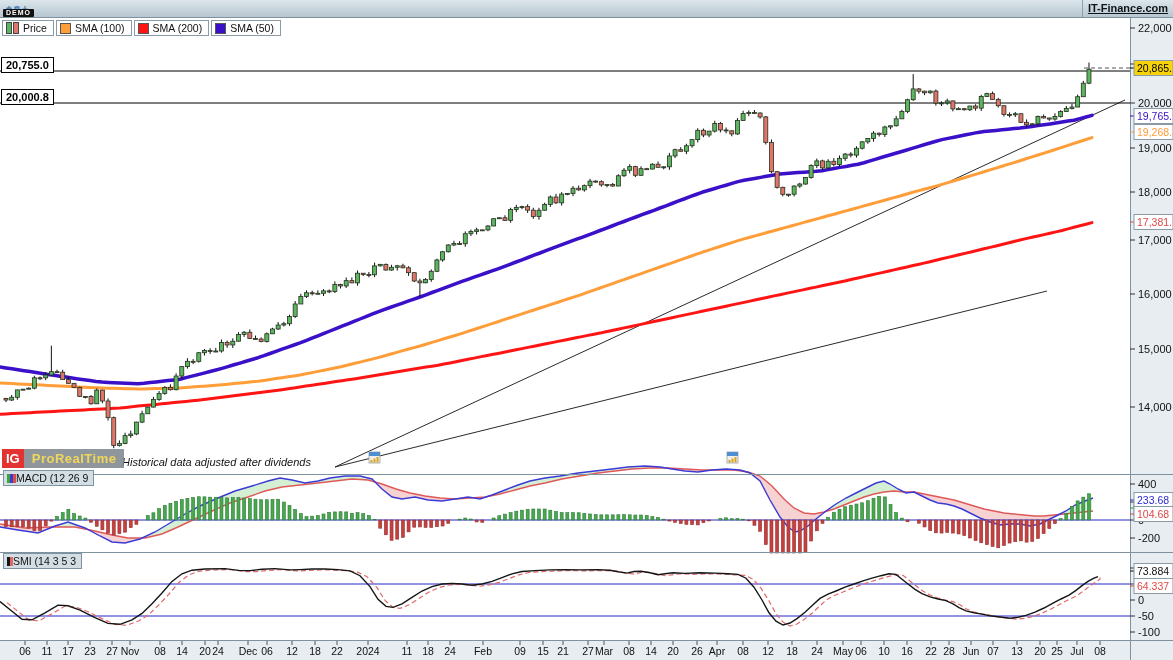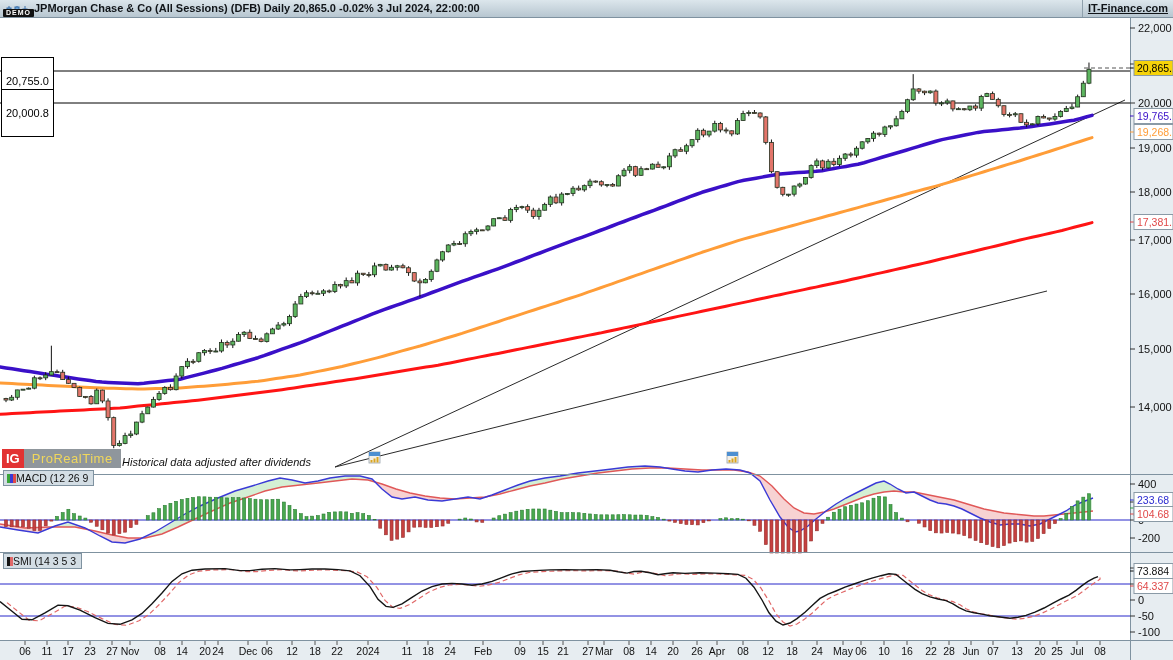--- a/index.html
+++ b/index.html
@@ -37,29 +37,29 @@
   .price-swatch i{width:4px;height:10px;display:block;border:1px solid #444;}
   .panel-label{
     position:absolute;display:flex;align-items:center;z-index:20;
     background:#d3dde4;border:1px solid #7f92a0;height:14px;padding:0 5px 0 3px;
     font-size:10.5px;color:#111;
   }
   .panel-label .stripes{display:inline-flex;}
   .panel-label .stripes i{width:3px;height:9px;display:block;}
   .hline-label{
     position:absolute;left:1px;background:#fff;border:1px solid #000;color:#000;
-    font-size:11px;padding:16px 4px;line-height:14px;z-index:15;
+    font-size:11px;padding:0 4px;line-height:14px;z-index:15;font-weight:bold;
   }
   .ig-logo{position:absolute;left:2px;top:449px;display:flex;z-index:15;align-items:stretch;border-radius:8px;}
   .ig-logo .ig{
     background:#e23232;color:#fff;font-weight:bold;font-size:13px;
     padding:1px 4px;line-height:17px;
   }
   .ig-logo .prt{
-    background:rgba(128,136,142,0.88);color:#f0d75c;font-weight:normal;font-size:13px;
+    background:rgba(128,136,142,0.88);color:#f0d75c;font-weight:bold;font-size:13px;
     padding:1px 8px;line-height:17px;letter-spacing:0.5px;
   }
   .footnote{position:absolute;left:122px;top:456px;font-size:11px;color:#111;z-index:14;font-style:italic;}
   #cv{position:absolute;left:0;top:0;z-index:5;}
 </style>
 </head>
 <body>
 
 <div class="window">
 
@@ -888,25 +888,45 @@
         <line x1="3" y1="0" x2="3" y2="9"></line>
             <rect x="1" y="2" width="4" height="5"></rect>
         <line x1="11" y1="0" x2="11" y2="9"></line>
             <rect x="9" y="1" width="4" height="5"></rect>
         <line x1="19" y1="0" x2="19" y2="9"></line>
             <rect x="17" y="3" width="4" height="5"></rect>
       </g>
         </svg>
     </span>
     <span class="demo-badge">DEMO</span>
-    <span class="title-text">JPMorgan Chase &amp; Co (All Sessions) (DFB) Daily 20,865.0 -0.02% 3 Jul 2024, 22:00:00</span>
     <span class="brand-divider"></span>
     <span class="brand">IT-Finance.com</span>
   </div>
 
+  <div class="legend">
+    <span class="legend-item">
+      <span class="swatch price-swatch">
+          <i id="sw-up" style="background: rgb(92, 181, 95);"></i>
+          <i id="sw-dn" style="background: rgb(226, 117, 106);"></i>
+        </span>
+      <span>Price</span>
+    </span>
+    <span class="legend-item">
+      <span class="swatch" id="sw-sma100" style="background: rgb(255, 157, 56);"></span>
+      <span>SMA (100)</span>
+    </span>
+    <span class="legend-item">
+      <span class="swatch" id="sw-sma200" style="background: rgb(255, 20, 20);"></span>
+      <span>SMA (200)</span>
+    </span>
+    <span class="legend-item">
+      <span class="swatch" id="sw-sma50" style="background: rgb(58, 16, 200);"></span>
+      <span>SMA (50)</span>
+    </span>
+  </div>
 
   <div class="hline-label" id="hl-0" style="top: 57px;">20,755.0</div>
   <div class="hline-label" id="hl-1" style="top: 89px;">20,000.8</div>
 
   <div class="ig-logo">
     <span class="ig">IG</span>
     <span class="prt">ProRealTime</span>
   </div>
   <div class="footnote">Historical data adjusted after dividends</div>
 

